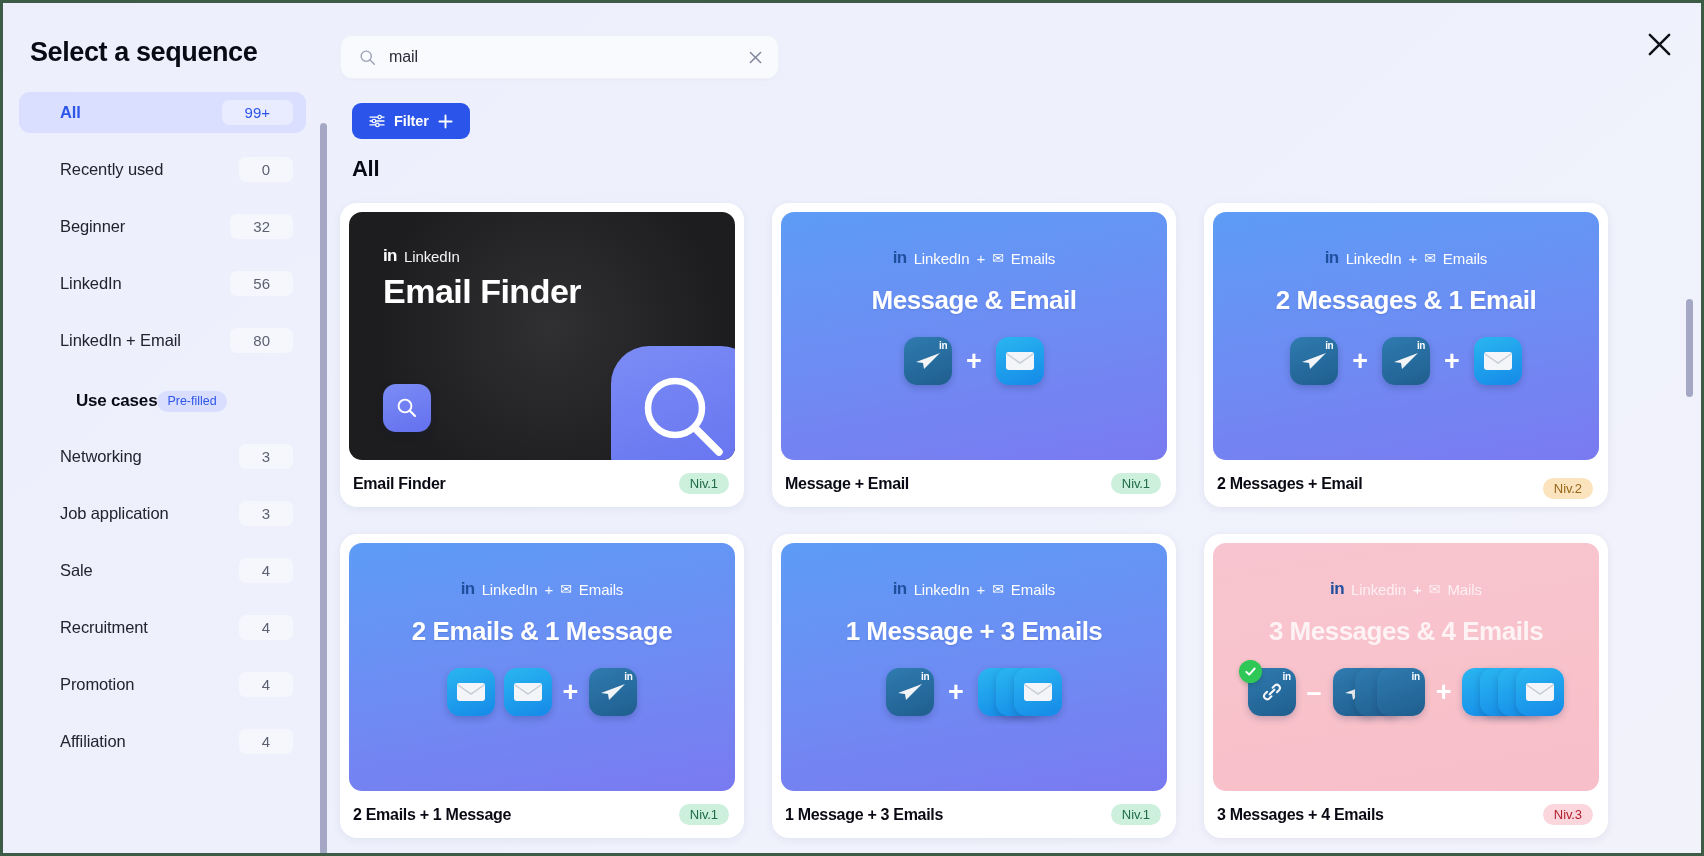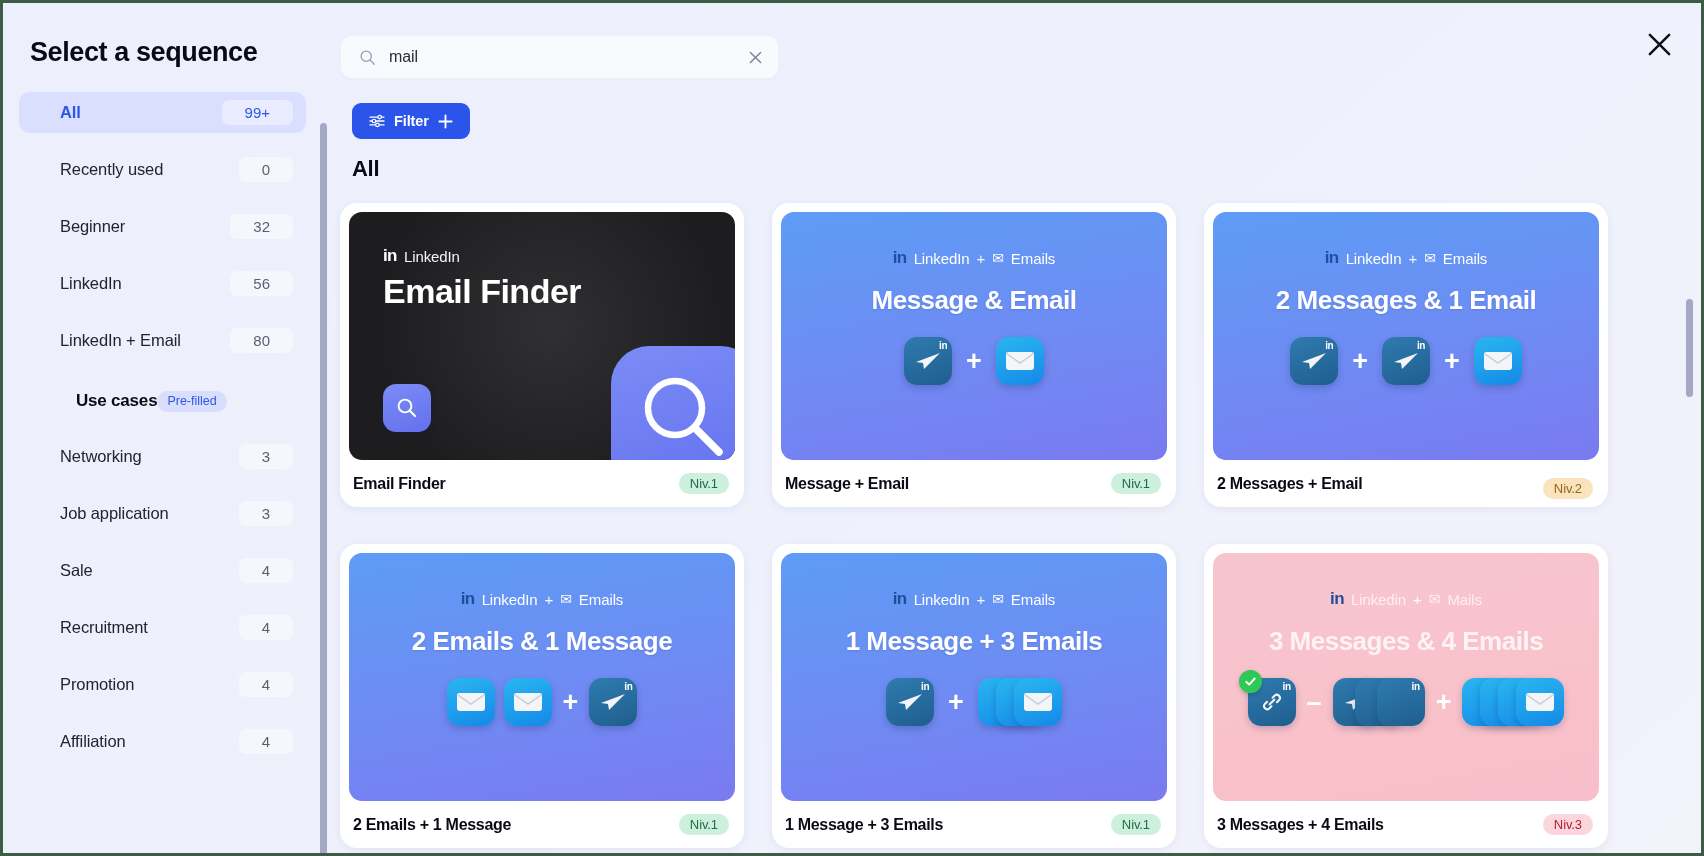--- a/index.html
+++ b/index.html
@@ -158,21 +158,21 @@
     font-size: 22px;
     font-weight: 700;
     color: #0a0a14;
     letter-spacing: -0.3px;
   }
 
   .grid {
     margin: 21px 0 0 12px;
     display: grid;
     grid-template-columns: repeat(3, 404px);
-    gap: 37px 28px;
+    gap: 27px 28px;
     padding-right: 40px;
   }
 
   .card {
     background: #ffffff;
     border-radius: 17px;
     padding: 9px 9px 0 9px;
     box-shadow: 0 2px 9px rgba(40,45,95,0.07);
     cursor: pointer;
     overflow: hidden;

